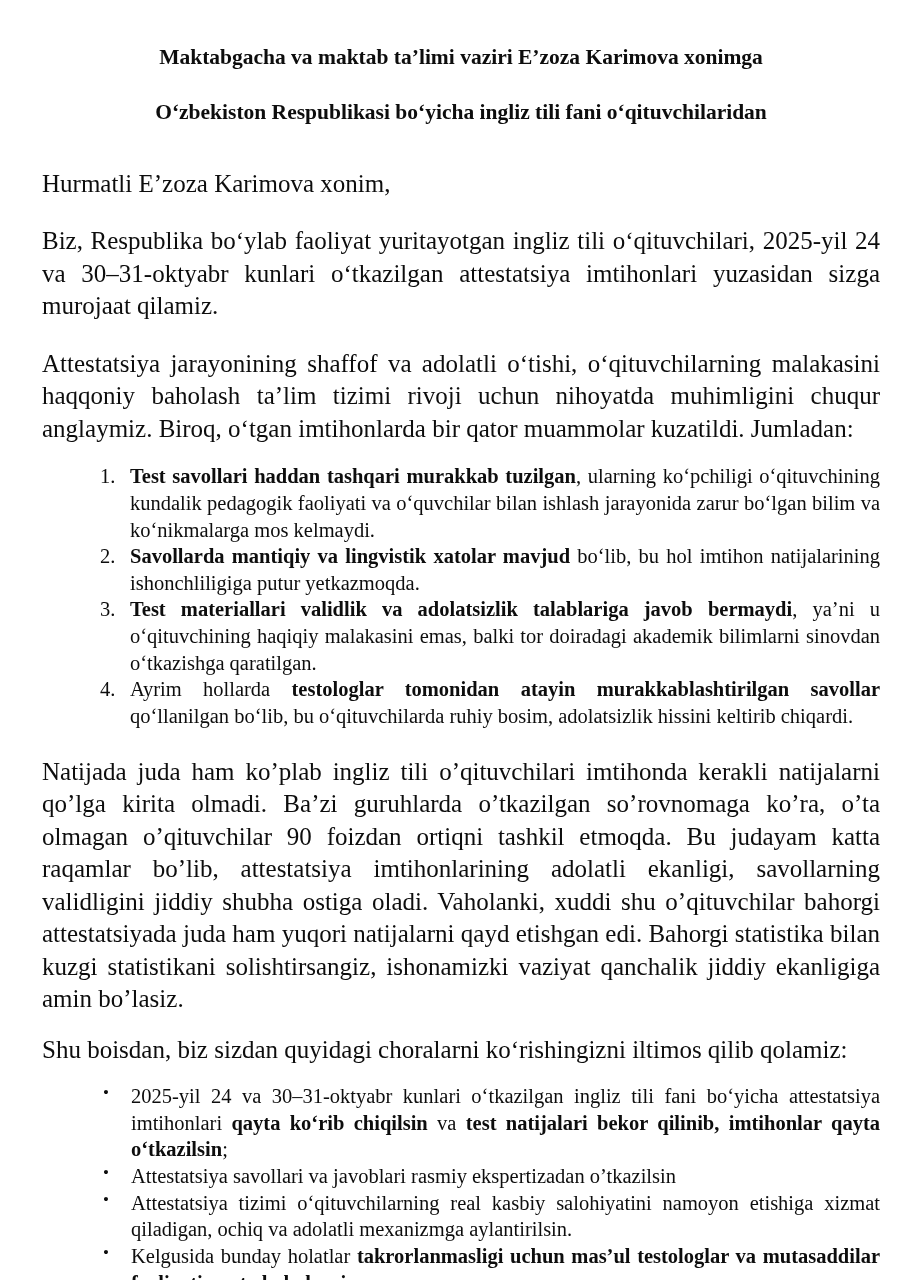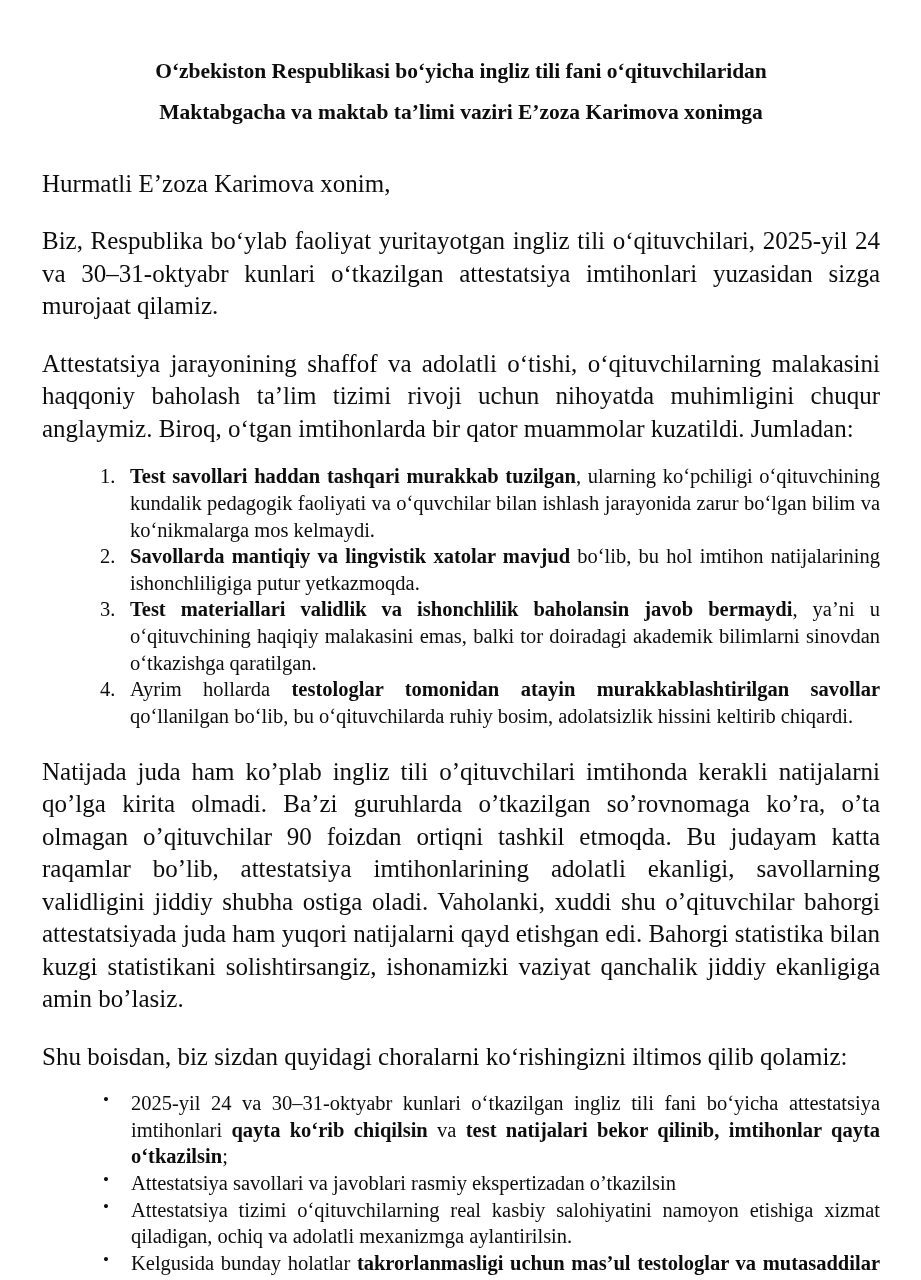--- a/index.html
+++ b/index.html
@@ -37,21 +37,21 @@
     text-align: justify;
     text-justify: inter-word;
     font-size: 25px;
     line-height: 1.30;
     margin: 0;
   }
   .para-salutation { margin-top: 42px; }
   .para-intro      { margin-top: 25px; }
   .para-context    { margin-top: 25px; }
   .para-result     { margin-top: 26px; }
-  .para-request    { margin-top: 25px; }
+  .para-request    { margin-top: 18px; }
 
   ol.numbered-list {
     margin: 18px 0 8px 0;
     padding: 0 0 0 58px;
     list-style: none;
     counter-reset: numitem;
   }
   ol.numbered-list > li {
     counter-increment: numitem;
     position: relative;
@@ -102,38 +102,38 @@
     font-weight: normal;
   }
 
   b, .bold { font-weight: bold; }
 </style>
 </head>
 <body>
 
 <div class="page">
 
+  <h1 class="heading heading-1">Maktabgacha va maktab ta’limi vaziri E’zoza Karimova xonimga</h1>
   <h1 class="heading heading-2">O‘zbekiston Respublikasi bo‘yicha ingliz tili fani o‘qituvchilaridan</h1>
-  <h1 class="heading heading-1">Maktabgacha va maktab ta’limi vaziri E’zoza Karimova xonimga</h1>
 
   <p class="para para-salutation">Hurmatli E’zoza Karimova xonim,</p>
 
   <p class="para para-intro">Biz, Respublika bo‘ylab faoliyat yuritayotgan ingliz tili o‘qituvchilari, 2025-yil 24 va 30–31-oktyabr kunlari o‘tkazilgan attestatsiya imtihonlari yuzasidan sizga murojaat qilamiz.</p>
 
   <p class="para para-context">Attestatsiya jarayonining shaffof va adolatli o‘tishi, o‘qituvchilarning malakasini haqqoniy baholash ta’lim tizimi rivoji uchun nihoyatda muhimligini chuqur anglaymiz. Biroq, o‘tgan imtihonlarda bir qator muammolar kuzatildi. Jumladan:</p>
 
   <ol class="numbered-list">
     <li>
       <b>Test savollari haddan tashqari murakkab tuzilgan</b><span>, ularning ko‘pchiligi o‘qituvchining kundalik pedagogik faoliyati va o‘quvchilar bilan ishlash jarayonida zarur bo‘lgan bilim va ko‘nikmalarga mos kelmaydi.</span>
     </li>
     <li>
       <b>Savollarda mantiqiy va lingvistik xatolar mavjud</b><span> bo‘lib, bu hol imtihon natijalarining ishonchliligiga putur yetkazmoqda.</span>
     </li>
     <li>
-      <b>Test materiallari validlik va ishonchlilik baholansin javob bermaydi</b><span>, ya’ni u o‘qituvchining haqiqiy malakasini emas, balki tor doiradagi akademik bilimlarni sinovdan o‘tkazishga qaratilgan.</span>
+      <b>Test materiallari validlik va adolatsizlik talablariga javob bermaydi</b><span>, ya’ni u o‘qituvchining haqiqiy malakasini emas, balki tor doiradagi akademik bilimlarni sinovdan o‘tkazishga qaratilgan.</span>
     </li>
     <li>
       <span>Ayrim hollarda </span><b>testologlar tomonidan atayin murakkablashtirilgan savollar</b><span> qo‘llanilgan bo‘lib, bu o‘qituvchilarda ruhiy bosim, adolatsizlik hissini keltirib chiqardi.</span>
     </li>
   </ol>
 
   <p class="para para-result">Natijada juda ham ko’plab ingliz tili o’qituvchilari imtihonda kerakli natijalarni qo’lga kirita olmadi. Ba’zi guruhlarda o’tkazilgan so’rovnomaga ko’ra, o’ta olmagan o’qituvchilar 90 foizdan ortiqni tashkil etmoqda. Bu judayam katta raqamlar bo’lib, attestatsiya imtihonlarining adolatli ekanligi, savollarning validligini jiddiy shubha ostiga oladi. Vaholanki, xuddi shu o’qituvchilar bahorgi attestatsiyada juda ham yuqori natijalarni qayd etishgan edi. Bahorgi statistika bilan kuzgi statistikani solishtirsangiz, ishonamizki vaziyat qanchalik jiddiy ekanligiga amin bo’lasiz.</p>
 
   <p class="para para-request">Shu boisdan, biz sizdan quyidagi choralarni ko‘rishingizni iltimos qilib qolamiz:</p>
 

